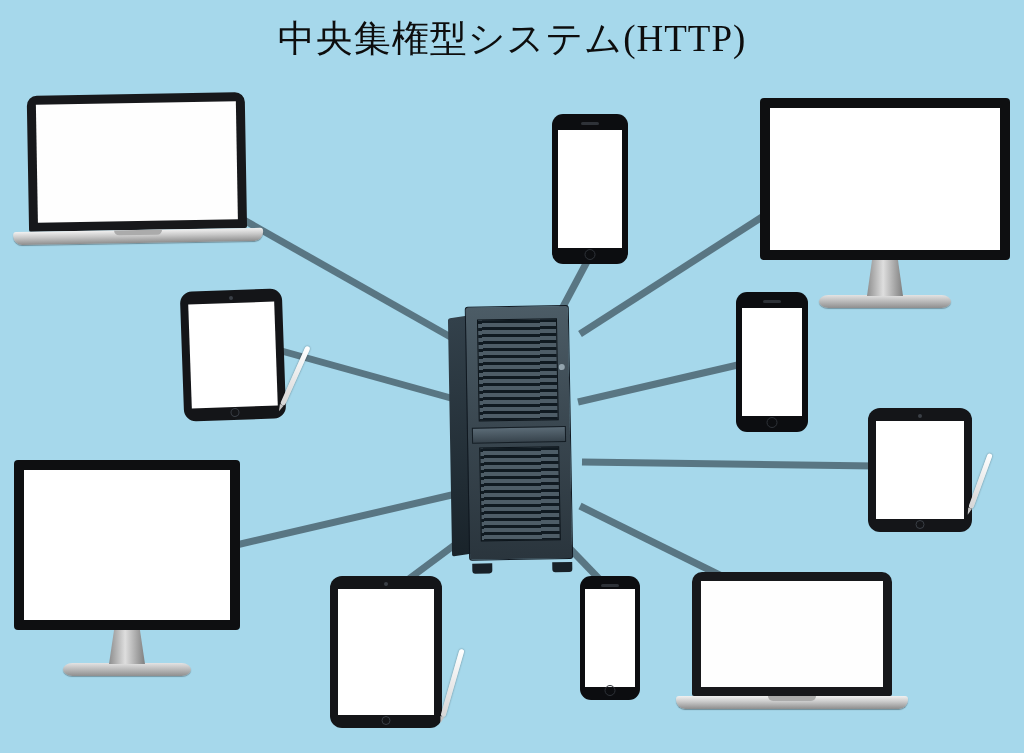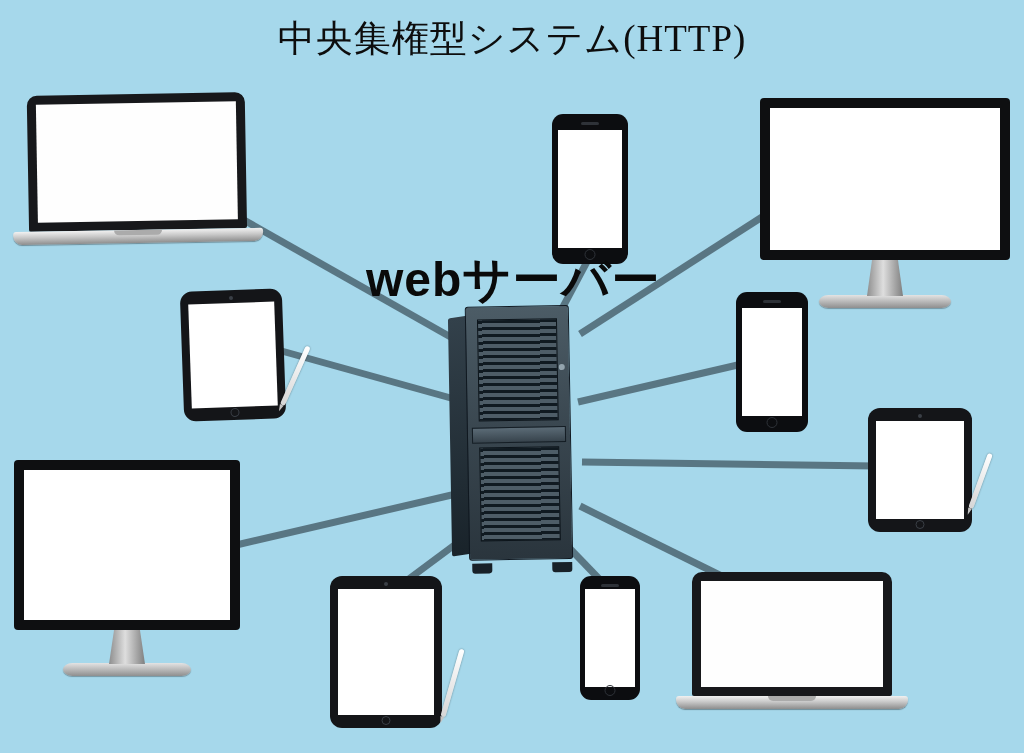--- a/index.html
+++ b/index.html
@@ -107,21 +107,20 @@
     <line x1="578" y1="402" x2="742" y2="364"></line>
     <line x1="582" y1="462" x2="876" y2="466"></line>
     <line x1="456" y1="494" x2="232" y2="546"></line>
     <line x1="472" y1="532" x2="394" y2="590"></line>
     <line x1="552" y1="530" x2="606" y2="586"></line>
     <line x1="580" y1="506" x2="758" y2="594"></line>
   </svg>
 
   <div class="diagram-title">中央集権型システム(HTTP)</div>
 
-  <div class="server-label">webサーバー</div>
 
   <div class="server">
     <div class="srv-side"></div>
     <div class="srv-front">
       <div class="srv-vents top"></div>
       <div class="srv-btn"></div>
       <div class="srv-band"></div>
       <div class="srv-vents bottom"></div>
     </div>
     <div class="srv-foot left"></div>

